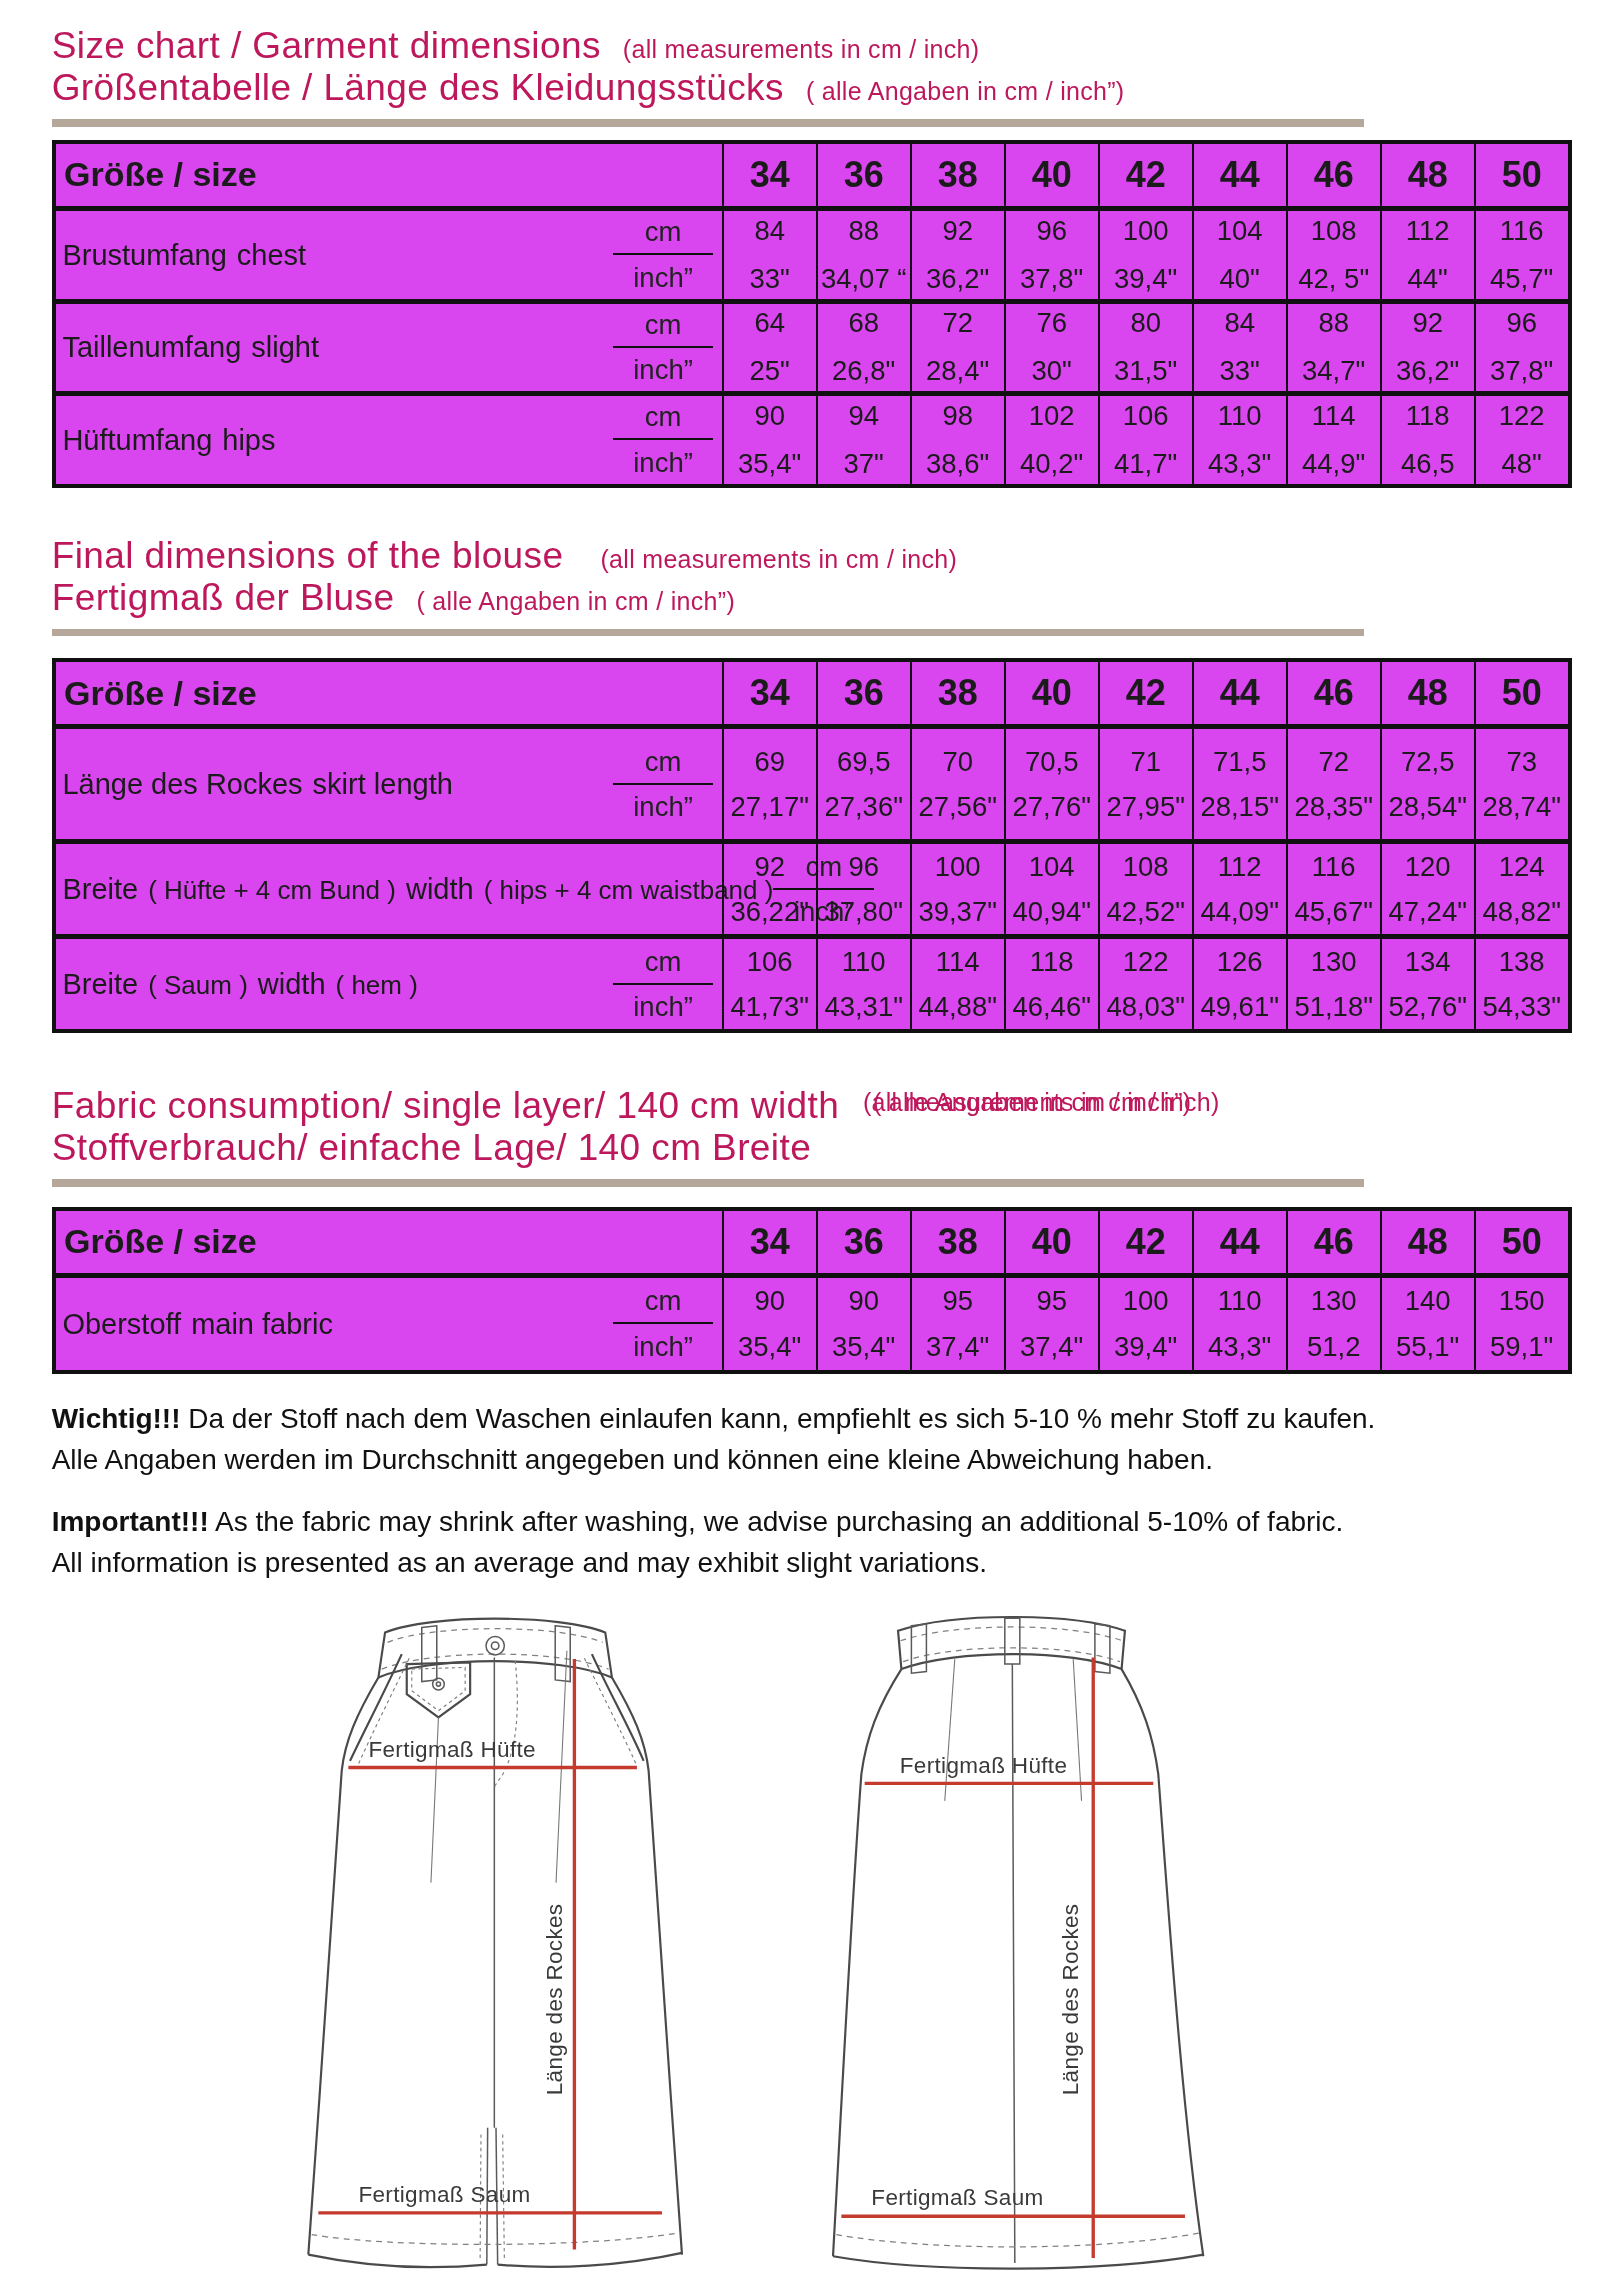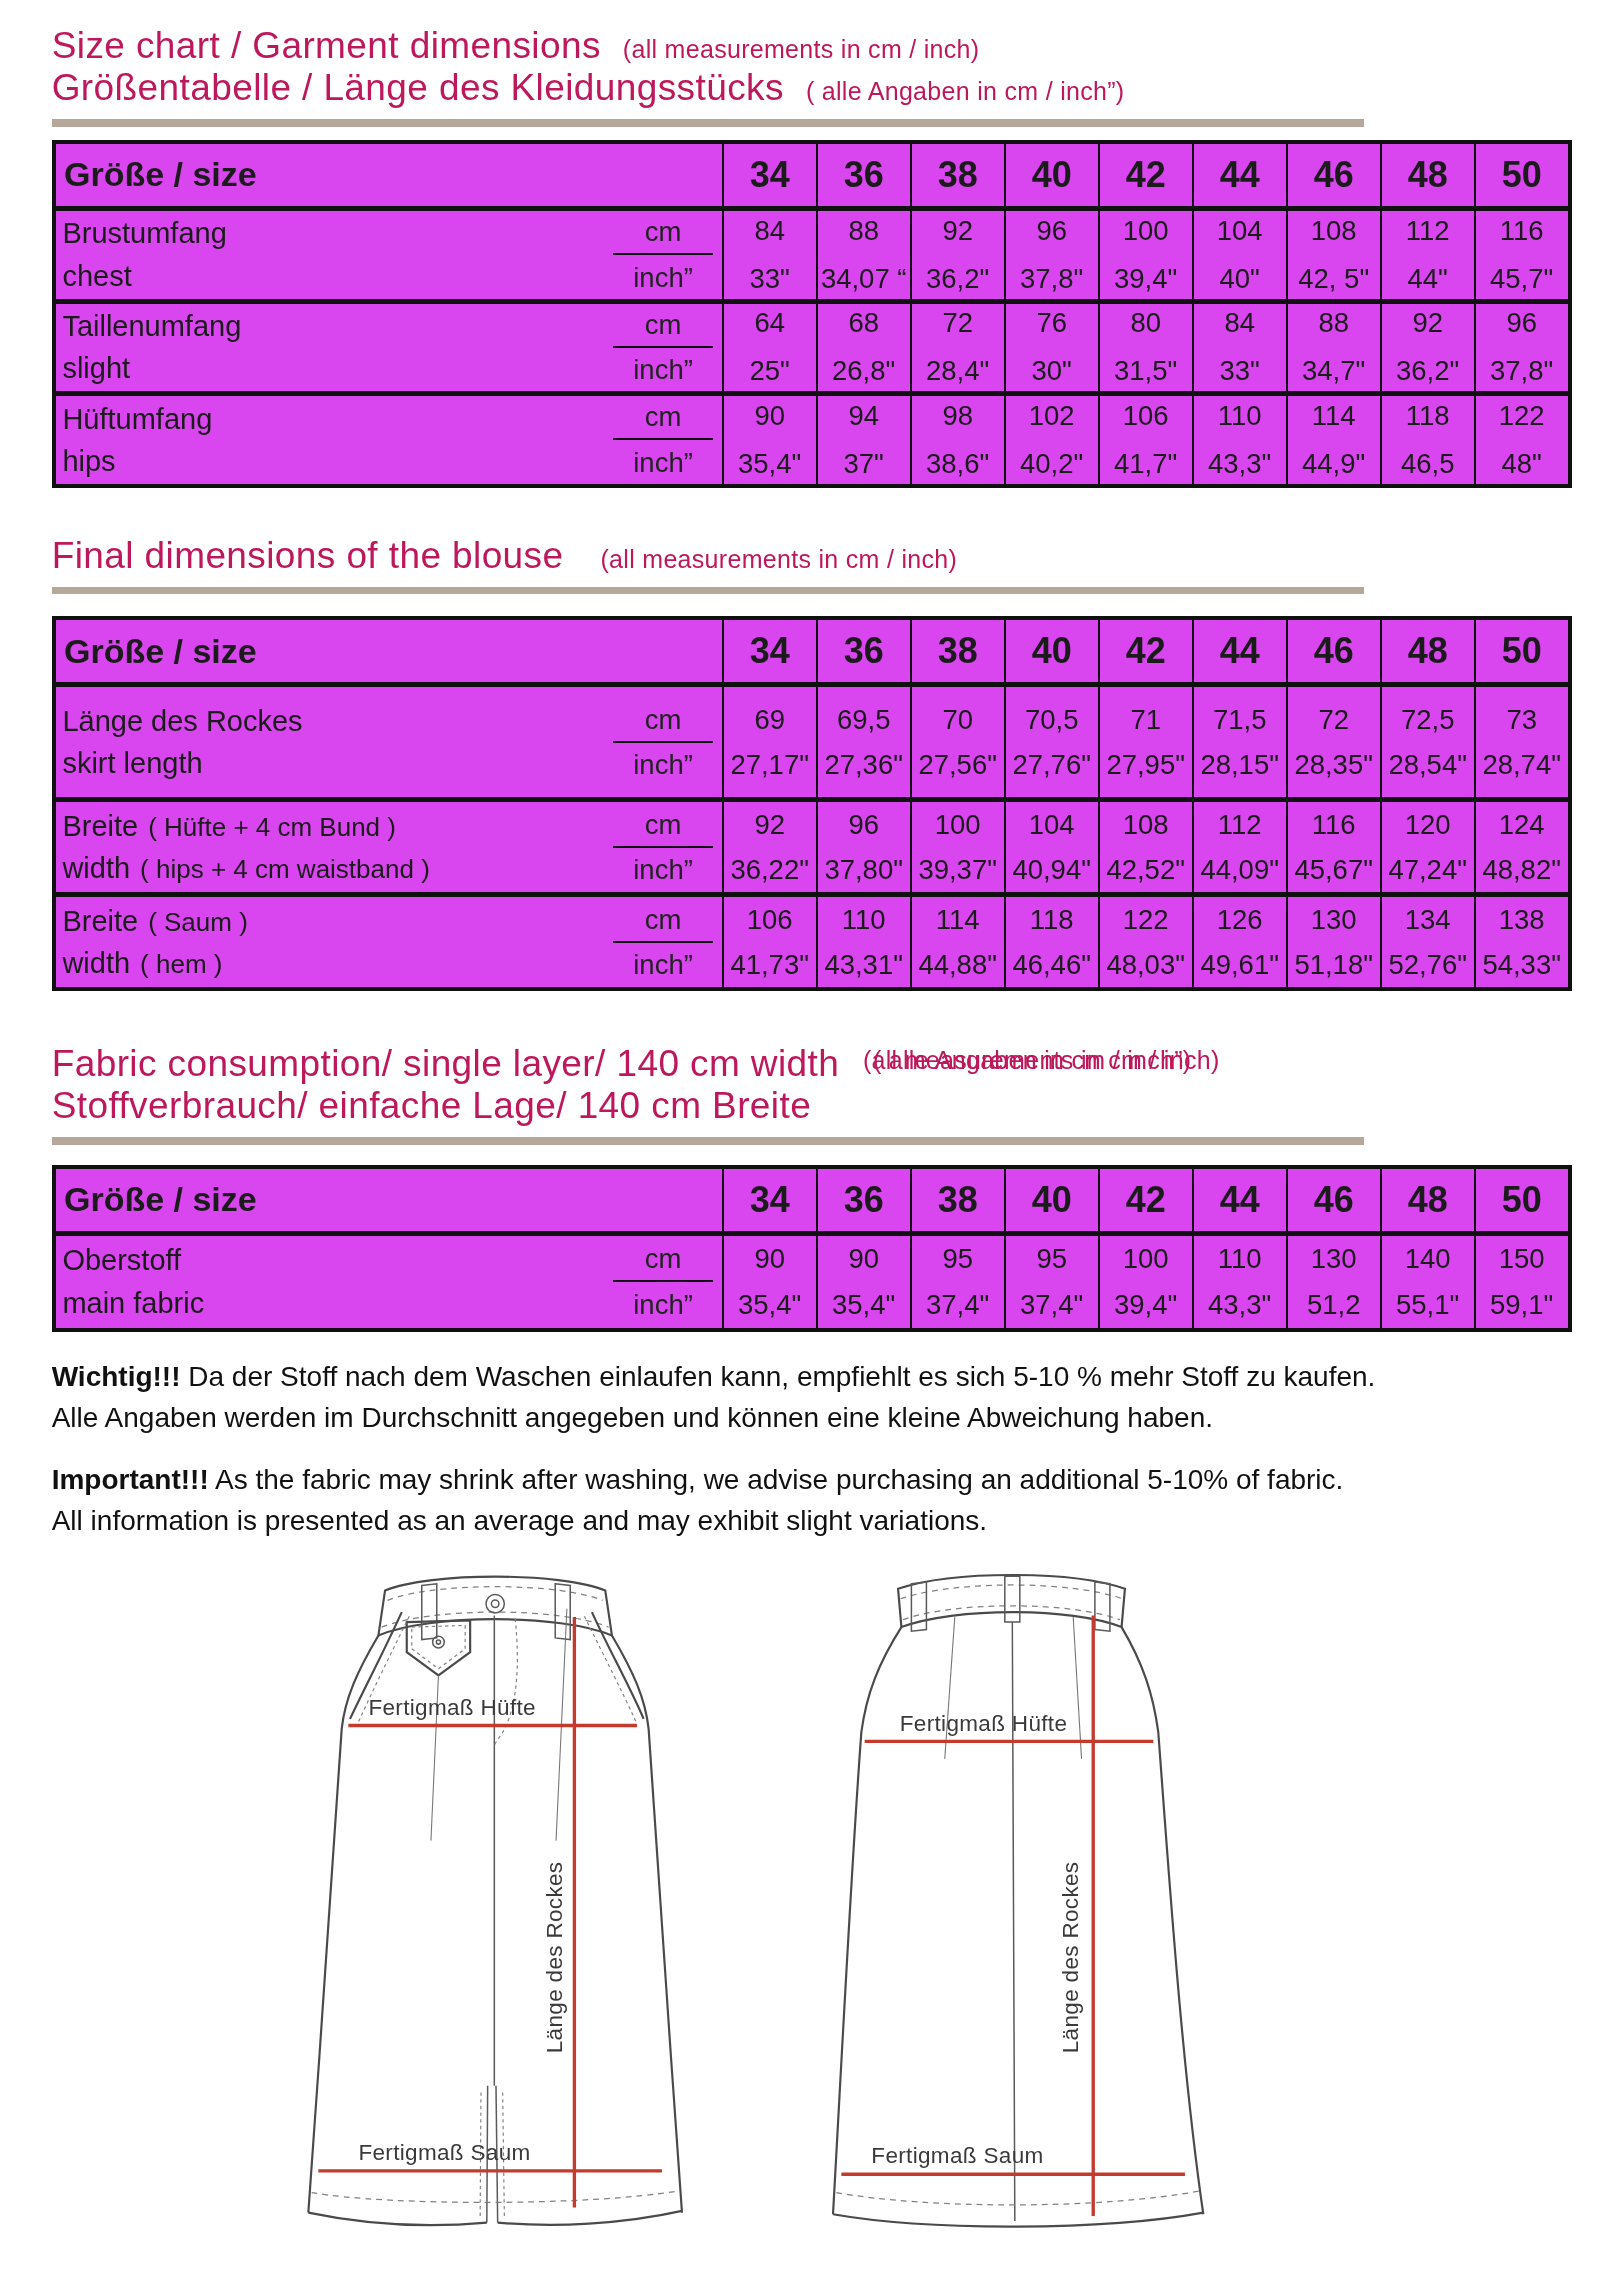--- a/index.html
+++ b/index.html
@@ -19,21 +19,21 @@
 
   
   .table{display:grid;grid-template-columns:666px repeat(9,94px);width:max-content;border:4.2px solid #101010;margin:13.4px 0 0 6.7px;background:#d946ef;}
   .c{display:flex;box-sizing:border-box;}
   .bl{border-left:2.5px solid #101010;}
   .bt{border-top:5px solid #101010;}
   .th{align-items:center;height:62px;}
   .thl{font-size:34px;font-weight:bold;padding-left:8.3px;}
   .ths{justify-content:center;font-size:36px;font-weight:bold;}
   .rl{justify-content:space-between;align-items:center;padding:5px 8.3px 5px 6.7px;}
-  .names{display:flex;flex-direction:column;gap:10px;font-size:29px;line-height:1.12;}
+  .names{display:flex;flex-direction:row;gap:10px;font-size:29px;line-height:1.12;}
   .nline{display:flex;align-items:baseline;gap:10px;white-space:nowrap;}
   .lab-note{font-size:26px;}
   .units{display:flex;flex-direction:column;align-items:center;font-size:27.5px;color:#222;}
   .u-cm{display:block;text-align:center;padding:0 32px 5px 32px;border-bottom:2.5px solid #101010;}
   .u-in{padding-top:6.7px;}
   .val{flex-direction:column;justify-content:center;align-items:center;gap:13.4px;font-size:27.5px;}
   .t1 .val{min-height:88px;gap:16px;}
   .t2 .val{min-height:95px;}
   .t2 .r0{min-height:115px;}
   .t3 .val{min-height:97px;}
@@ -230,20 +230,21 @@
         <span class="vin">46,5</span>
       </div>
     <div class="c val bl bt">
         <span>122</span>
         <span class="vin">48"</span>
       </div>
   </div>
 
   <div class="sec" style="margin-top:47px;">
     <div class="line"><span class="big">Final dimensions of the blouse</span><span class="note" style="margin-left:37px;">(all measurements in cm / inch)</span></div>
+    <div class="line"><span class="big">Fertigmaß der Bluse</span><span class="note">( alle Angaben in cm / inch”)</span></div>
   </div>
   <div class="rule"></div>
 
   <div class="table t2" style="margin-top:22px;">
     <div class="c th thl">Größe / size</div>
     <div class="c th ths bl">34</div>
     <div class="c th ths bl">36</div>
     <div class="c th ths bl">38</div>
     <div class="c th ths bl">40</div>
     <div class="c th ths bl">42</div>

